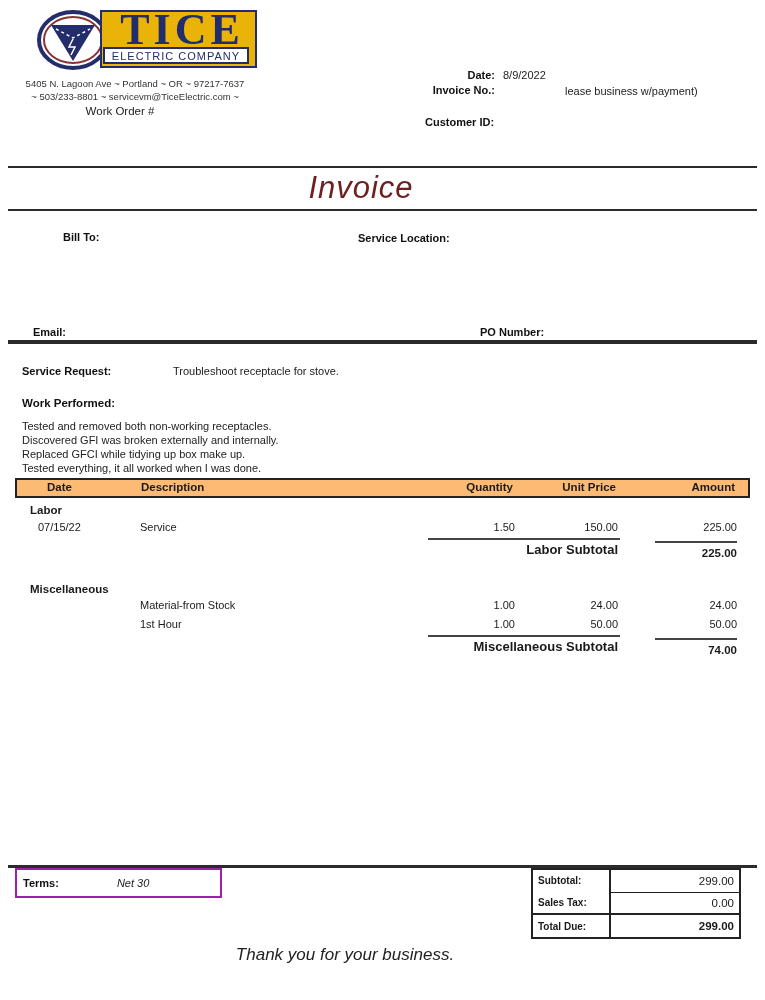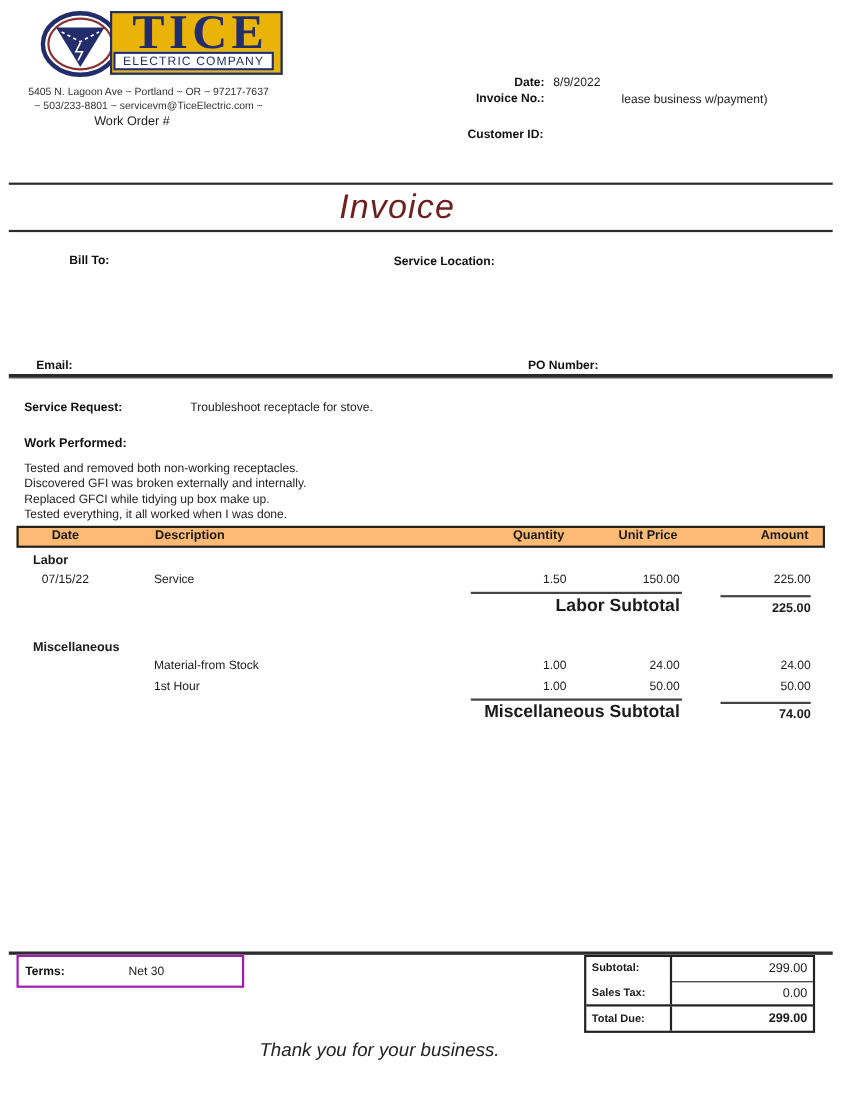--- a/index.html
+++ b/index.html
@@ -49,21 +49,21 @@
   .li-row span{position:absolute;top:0;}
   .c-date{left:23px;width:70px;}
   .c-desc{left:125px;}
   .c-qty{right:235px;text-align:right;}
   .c-unit{right:132px;text-align:right;}
   .c-amt{right:13px;text-align:right;}
   .h-date{left:30px;}
   .h-desc{left:124px;}
   .subline{position:absolute;height:2px;background:#444;}
   .section-lbl{position:absolute;left:30px;font-weight:bold;font-size:11.5px;}
-  .subtotal-lbl{position:absolute;right:147px;font-weight:bold;font-size:16px;padding-left:24px;}
+  .subtotal-lbl{position:absolute;right:147px;font-weight:bold;font-size:13px;padding-left:24px;}
   .subtotal-val{position:absolute;right:28px;font-weight:bold;font-size:11.5px;}
 
   
   .terms-box{
     position:absolute;left:15px;top:868px;width:207px;height:30px;
     border:2px solid #a21caf;box-sizing:border-box;background:#fff;
     display:flex;align-items:center;
   }
   .totals{
     position:absolute;left:531px;top:868px;width:210px;height:71px;
@@ -171,21 +171,21 @@
   </div>
   <div class="subline" style="left:428px;width:192px;top:635px;"></div>
   <div class="subline" style="left:655px;width:82px;top:638px;"></div>
   <div class="subtotal-lbl" style="top:639px;">Miscellaneous Subtotal</div>
   <div class="subtotal-val" style="top:644px;">74.00</div>
 
   <div class="rule" style="top:865px;height:3px;"></div>
 
   <div class="terms-box">
     <span class="lbl" style="padding-left:6px;">Terms:</span>
-    <span class="val" style="padding-left:58px;">Net 30</span>
+    <span class="val" style="padding-left:58px;font-style:italic;">Net 30</span>
   </div>
 
   <div class="totals">
     <div class="t-row">
       <span class="t-label">Subtotal:</span>
       <span class="t-value">299.00</span>
     </div>
     <div class="t-row mid">
       <span class="t-label">Sales Tax:</span>
       <span class="t-value">0.00</span>

